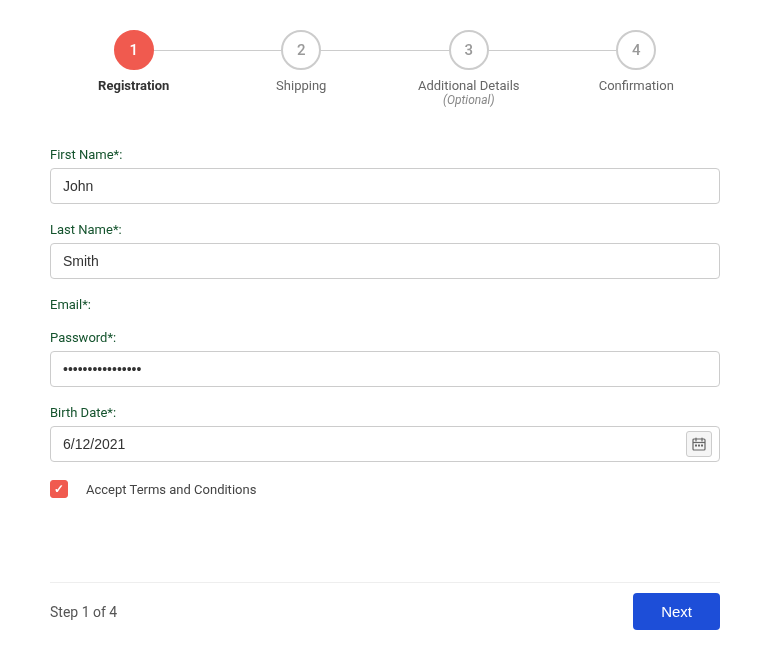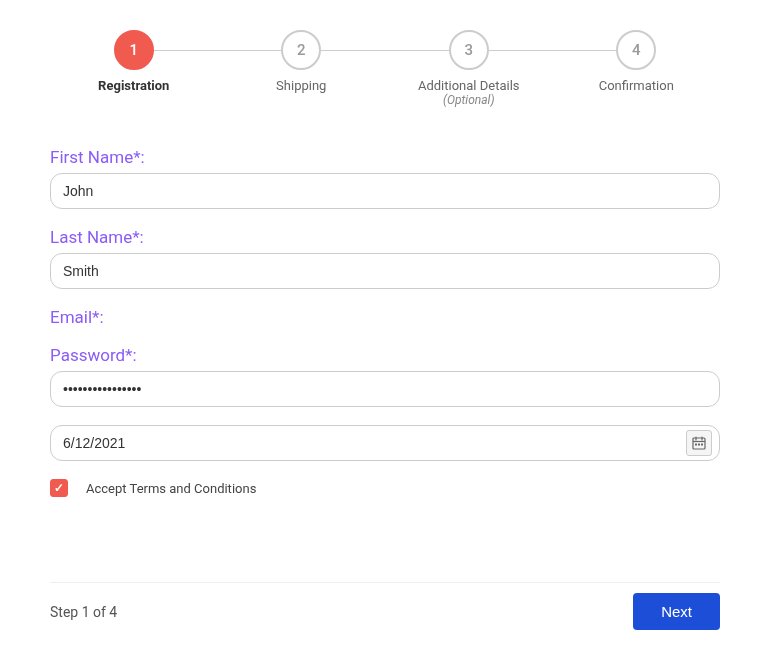--- a/index.html
+++ b/index.html
@@ -89,30 +89,30 @@
     
     .form-area {
       flex: 1;
     }
 
     .field-group {
       margin-bottom: 18px;
     }
 
     .field-label {
-      font-size: 17px;
-      color: #8b5cf6;
+      font-size: 13px;
+      color: #14532d;
       margin-bottom: 6px;
       display: block;
     }
 
     .field-input {
       width: 100%;
       border: 1px solid #ccc;
-      border-radius: 12px;
+      border-radius: 4px;
       padding: 9px 12px;
       font-size: 14px;
       color: #333;
       outline: none;
     }
 
     .date-wrapper {
       position: relative;
     }
 
@@ -248,20 +248,21 @@
     <div class="field-group">
       <label class="field-label">Email*:</label>
     </div>
 
     <div class="field-group">
       <label class="field-label">Password*:</label>
       <input class="field-input" type="password" value="password12345678" style="">
     </div>
 
     <div class="field-group">
+      <label class="field-label">Birth Date*:</label>
       <div class="date-wrapper">
         <input class="field-input" type="text" value="6/12/2021" style="">
         <div class="calendar-icon-btn">
           <svg width="14" height="14" viewBox="0 0 14 14" fill="none" xmlns="http://www.w3.org/2000/svg">
             <rect x="1" y="2" width="12" height="11" rx="1" stroke="#666" stroke-width="1.2" fill="none"></rect>
             <line x1="1" y1="5.5" x2="13" y2="5.5" stroke="#666" stroke-width="1.2"></line>
             <line x1="4" y1="1" x2="4" y2="4" stroke="#666" stroke-width="1.2" stroke-linecap="round"></line>
             <line x1="10" y1="1" x2="10" y2="4" stroke="#666" stroke-width="1.2" stroke-linecap="round"></line>
             <rect x="3" y="7.5" width="2" height="2" rx="0.3" fill="#666"></rect>
             <rect x="6" y="7.5" width="2" height="2" rx="0.3" fill="#666"></rect>

